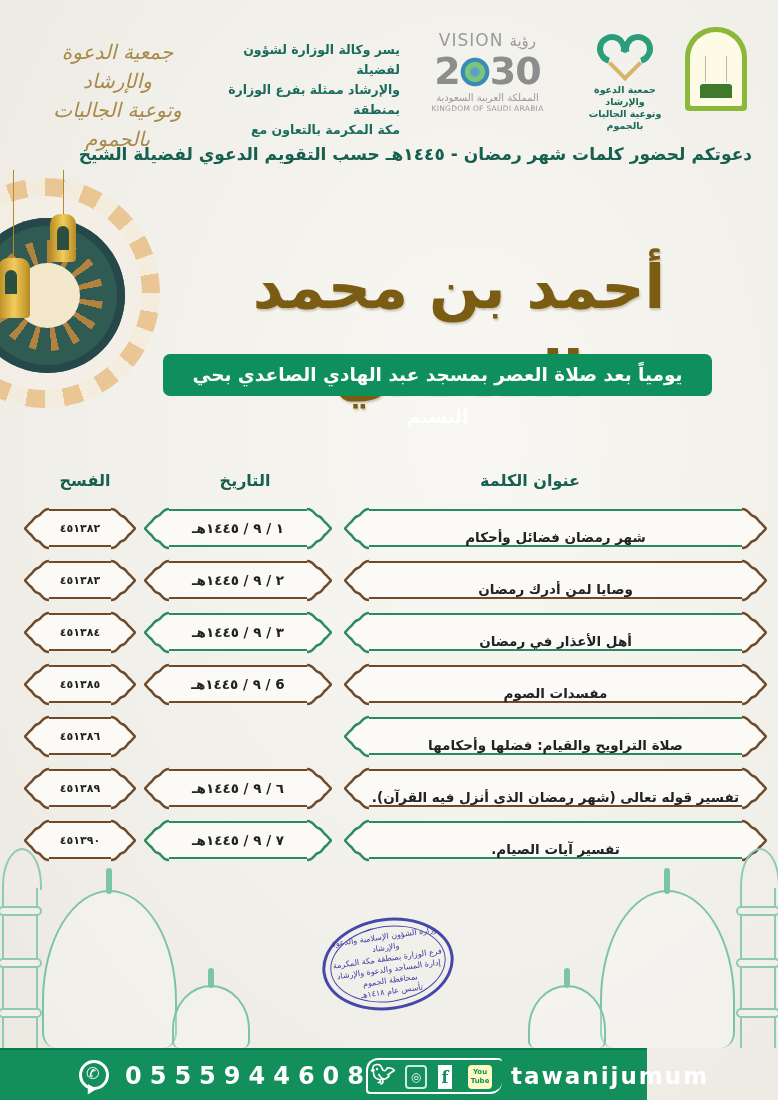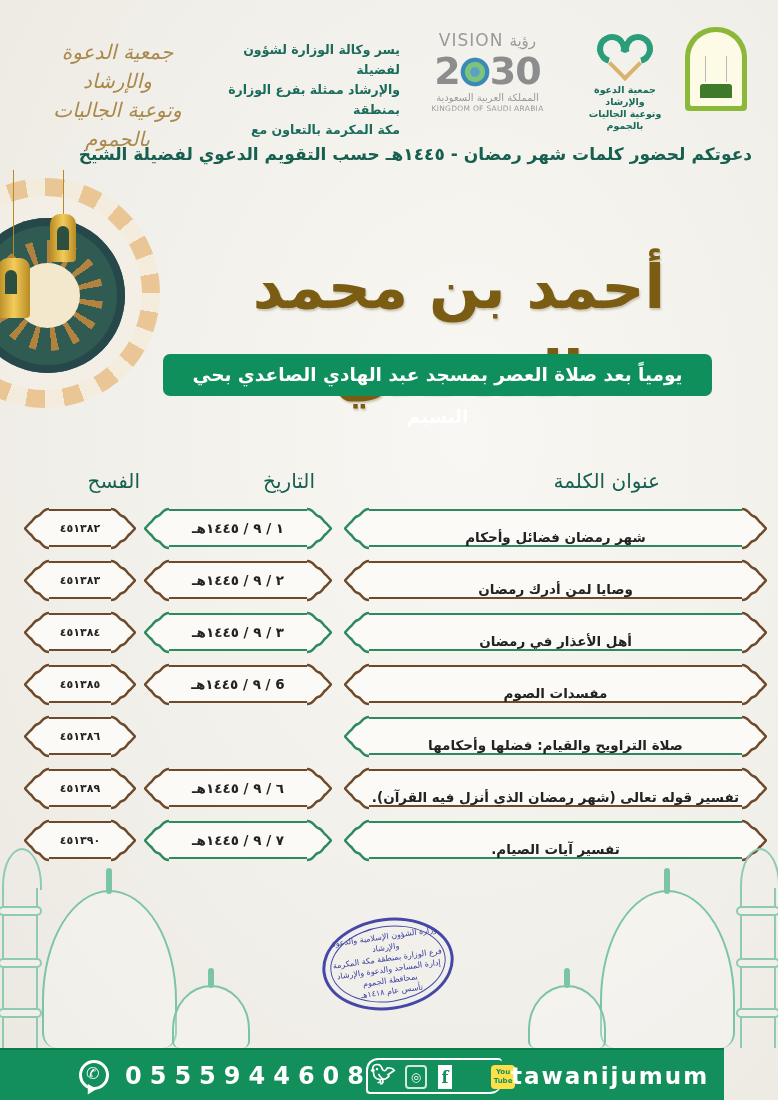--- a/index.html
+++ b/index.html
@@ -97,21 +97,21 @@
     text-shadow: 1px 2px 2px rgba(80,60,0,0.25);
   }
   .venue {
     position: absolute; left: 163px; top: 354px; width: 549px; height: 42px;
     background: #0e8f5c; border-radius: 7px;
     direction: rtl; text-align: center; color: #fff;
     font-size: 18.5px; line-height: 42px; font-weight: bold;
   }
 
   
-  .th { position:absolute; top: 466px; direction: rtl; text-align: right; color: #17604f; font-weight: normal; font-size: 20px; line-height: 30px; }
+  .th { position:absolute; top: 466px; direction: rtl; text-align: center; color: #17604f; font-weight: bold; font-size: 16px; line-height: 30px; }
   .th-topic { left: 400px; width: 260px; }
   .th-date { left: 175px; width: 140px; }
   .th-code { left: 30px; width: 110px; }
 
   
   .rows { position: absolute; left: 0; top: 505px; width: 778px; }
   .row { position: relative; height: 52px; margin-bottom: 0; }
   .frame {
     position: absolute; top: 4px; height: 38px; background: #fbfaf7;
     border-top: 2.5px solid; border-bottom: 2.5px solid;
@@ -145,34 +145,34 @@
     border: 3px solid #4548a8; border-radius: 50%;
     transform: rotate(-8deg);
     display: flex; flex-direction: column; justify-content: center; align-items: center;
     color: #3b3fa0; direction: rtl; text-align: center;
     font-size: 8px; line-height: 11px; font-family: "DejaVu Serif", serif;
   }
   .stamp::before { content:""; position:absolute; inset: 5px; border: 1.5px solid #4548a8; border-radius: 50%; }
 
   
   .footer {
-    position: absolute; left: 0; bottom: 0; width: 724px; height: 52px;
+    position: absolute; left: 0; bottom: 0; width: 647px; height: 52px;
     background: #138f5c; border-top: 2px solid #0a7a4b;
     display: flex; align-items: center; color: #fff;
   }
   .wa-icon { position:absolute; left: 79px; top: 10px; width: 30px; height: 30px; border: 3px solid #fff; border-radius: 50%; }
   .wa-icon::before { content:""; position:absolute; left: 3px; bottom: -8px; width: 0; height: 0; border-left: 5px solid transparent; border-right: 5px solid transparent; border-top: 9px solid #fff; transform: rotate(30deg); }
   .wa-icon::after { content:"✆"; position:absolute; left: 4px; top: 0px; font-size: 16px; line-height: 22px; color:#fff; }
   .phone { position:absolute; left: 125px; top: 9px; font-size: 24px; font-weight: bold; letter-spacing: 8px; line-height: 34px; font-family: "DejaVu Sans", sans-serif; }
   .social-box { position:absolute; left: 366px; top: 8px; width: 136px; height: 36px; border: 2px solid #fff; border-radius: 12px 4px 12px 4px; border-right: none; }
   .s-icon { position:absolute; top: 15px; height: 24px; display:flex; align-items:center; justify-content:center; color:#fff; font-weight:bold; }
   .s-twitter { left: 368px; width: 30px; font-size: 20px; }
   .s-insta { left: 405px; width: 22px; border: 2px solid #cfe9dc; border-radius: 4px; font-size: 12px; }
   .s-fb { left: 438px; width: 14px; background: #fff; color: #138f5c; font-size: 16px; font-family:"DejaVu Serif", serif; }
-  .s-yt { left: 491px; width: 24px; background: #fde047; color: #138f5c; border-radius: 4px; font-size: 7px; line-height: 9px; flex-direction: column; }
+  .s-yt { left: 468px; width: 24px; background: #fef9c3; color: #138f5c; border-radius: 4px; font-size: 7px; line-height: 9px; flex-direction: column; }
   .handle { position:absolute; left: 511px; top: 9px; font-size: 23px; letter-spacing: 2px; font-weight: bold; line-height: 34px; font-family: "DejaVu Sans", sans-serif; }
 </style>
 </head>
 <body>
 
 <div class="page">
 
   <div class="logo-calligraphy">
     <span>جمعية الدعوة والإرشاد</span>
     <span>وتوعية الجاليات بالجموم</span>

